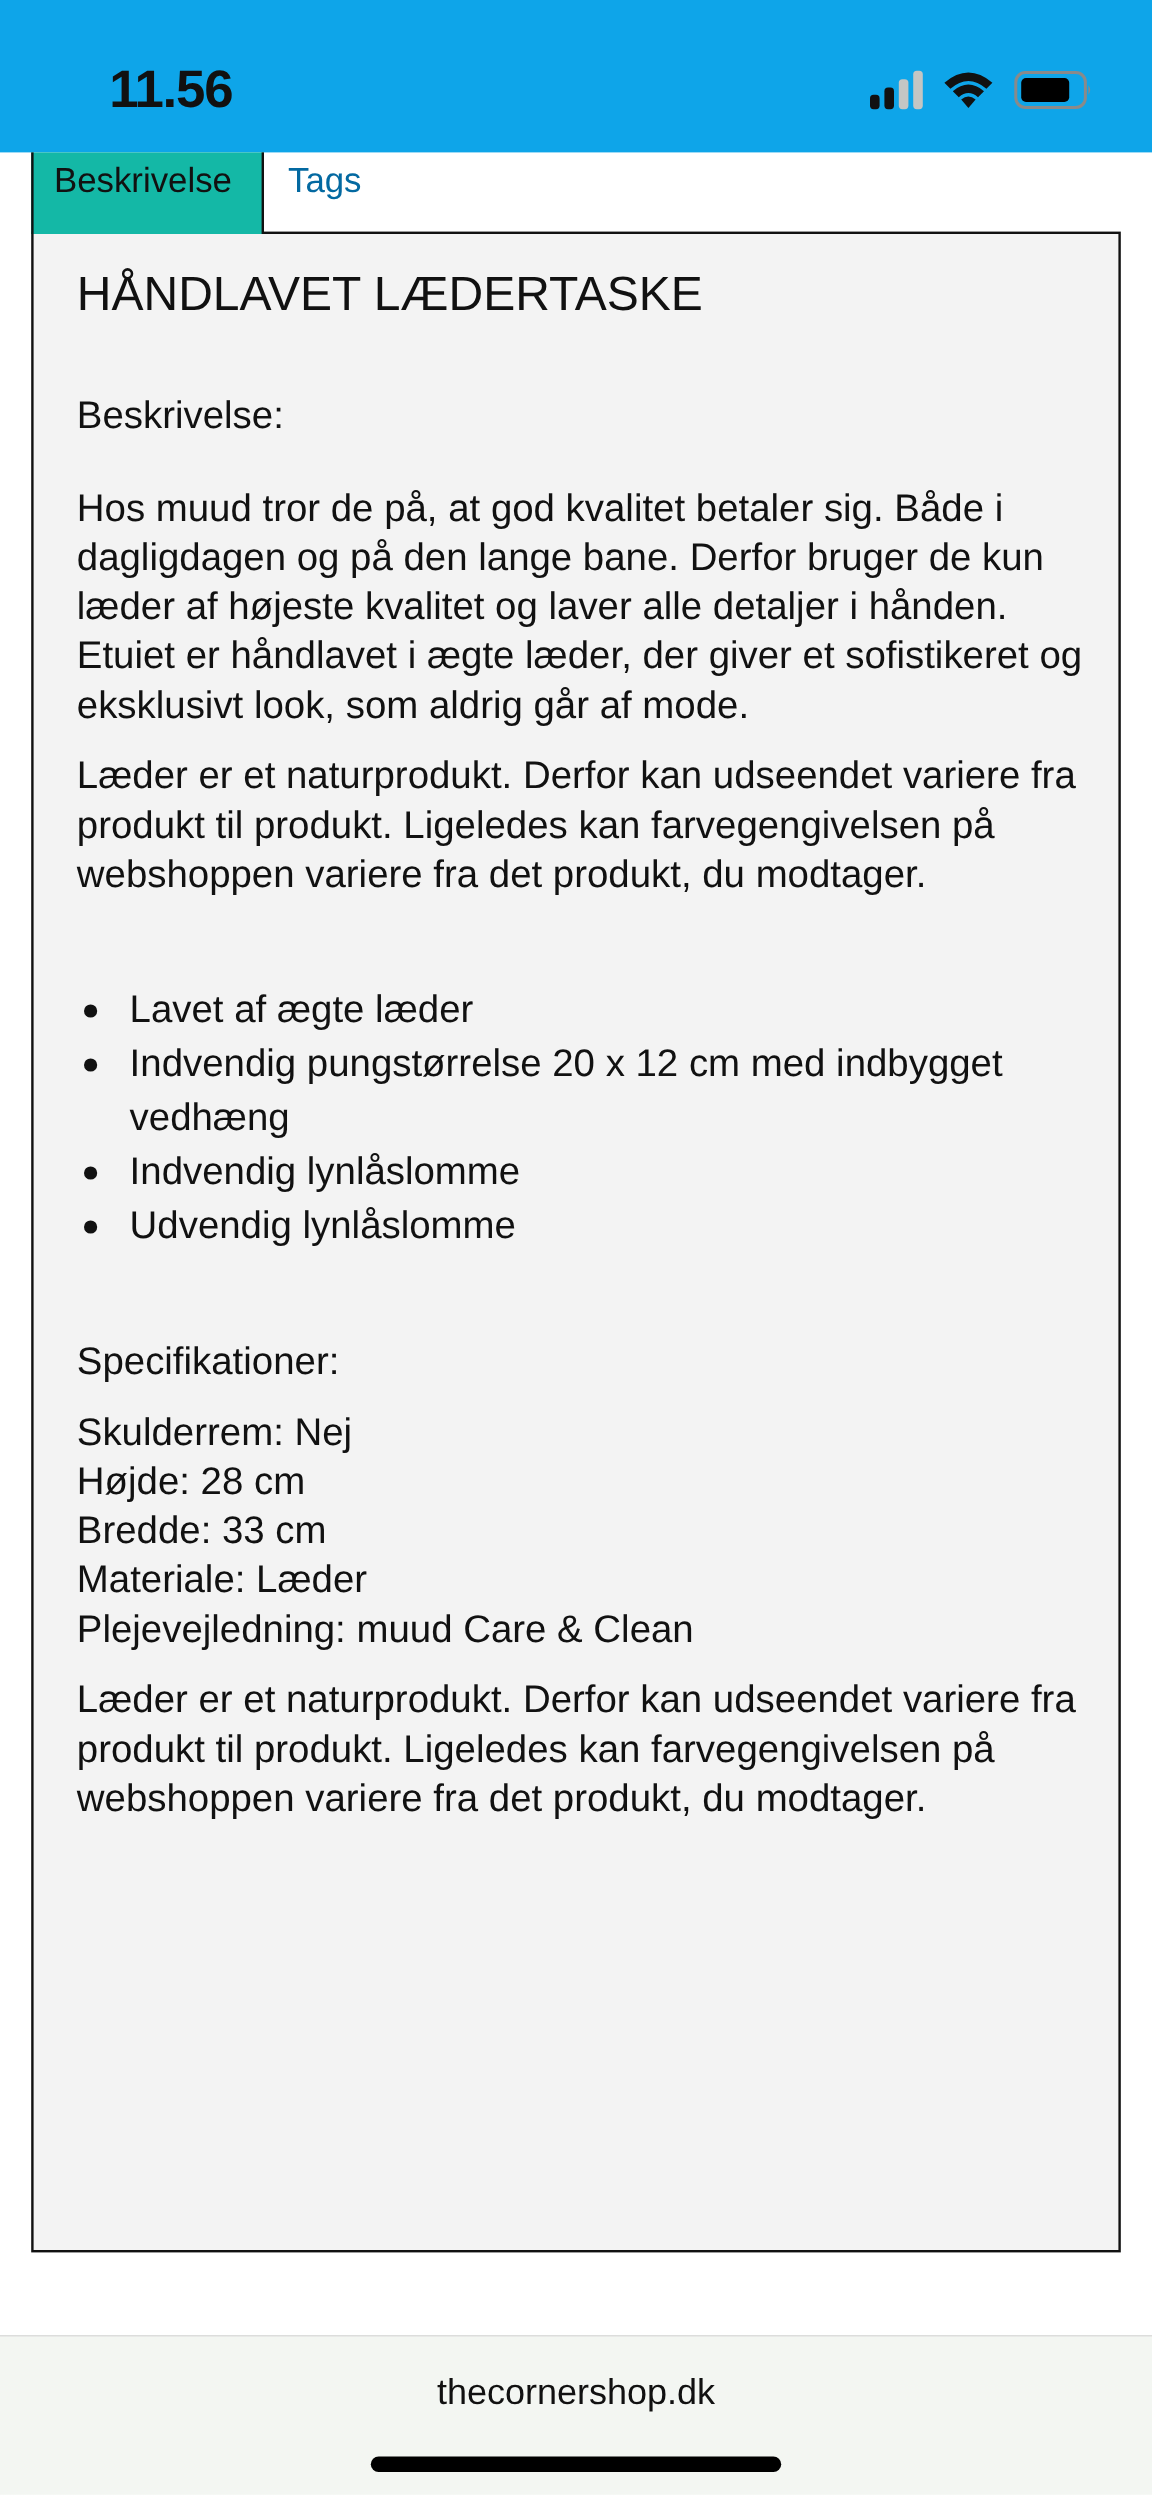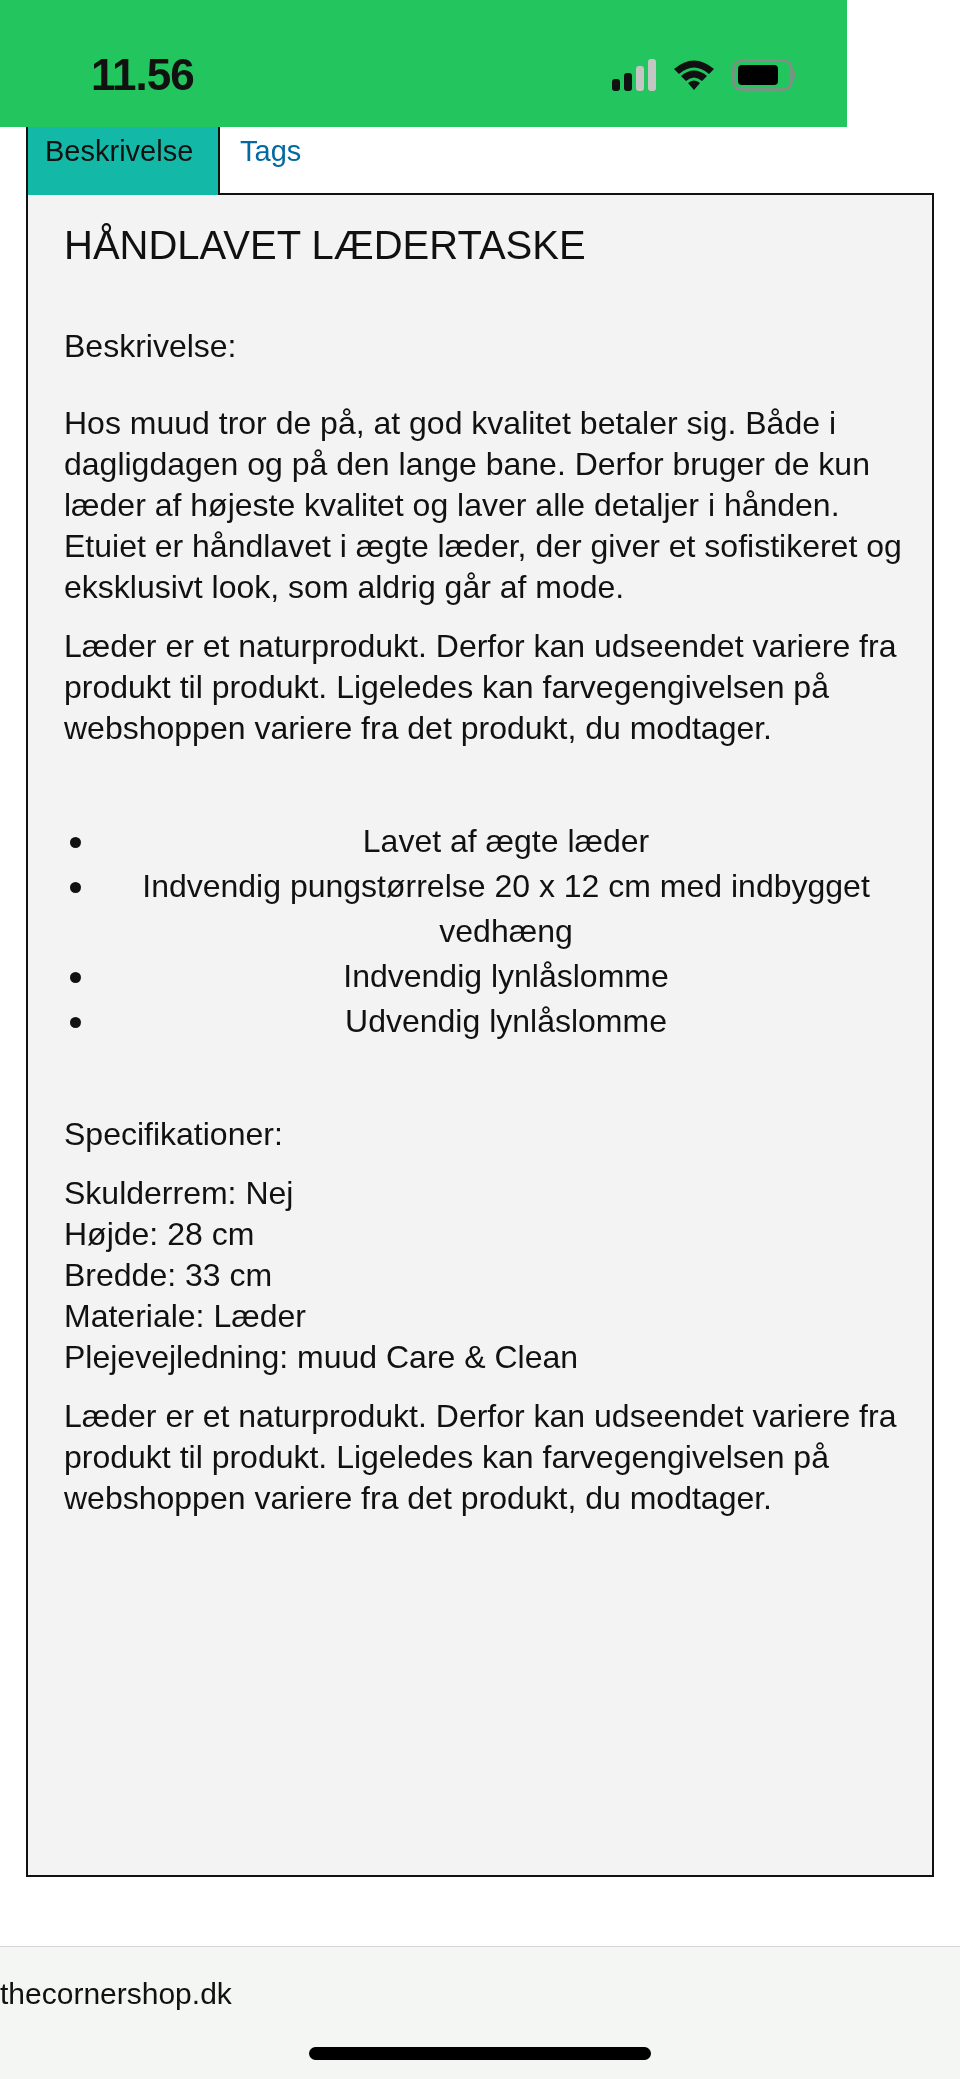--- a/index.html
+++ b/index.html
@@ -6,22 +6,22 @@
   body {
     width: 960px;
     height: 2079px;
     overflow: hidden;
     background: #ffffff;
     font-family: "Liberation Sans", sans-serif;
     color: #111;
     position: relative;
   }
   .status-bar {
-    position: absolute; left: 0; top: 0; width: 847px; height: 127px;
-    background: #22c55e;
+    position: absolute; left: 0; top: 0; width: 960px; height: 127px;
+    background: #0ea5e9;
   }
   .status-time {
     position: absolute; left: 91px; top: 50px;
     font-size: 44px; font-weight: bold; letter-spacing: -1px; color: #111;
   }
   .status-icons { position: absolute; right: 49px; top: 58px; display: flex; align-items: center; gap: 16px; }
   .signal { display: flex; align-items: flex-end; gap: 4px; height: 32px; }
   .signal span { display: block; width: 8px; border-radius: 3px; }
   .wifi { width: 44px; height: 34px; }
   .battery { width: 66px; height: 32px; }
@@ -57,35 +57,35 @@
     position: absolute; left: 64px; top: 225px; width: 840px;
     font-size: 32px; line-height: 41px; color: #111;
     z-index: 3;
   }
   .content p { margin: 0; }
   .title { margin: 0; font-weight: normal; font-size: 40px; }
   .section-heading { font-weight: normal; }
   .gap-xl { height: 60px; }
   .gap-m { height: 18px; }
   .gap-bullets { height: 70px; }
-  ul.features { margin: 0; padding: 0 0 0 44px; list-style: none; text-align: center; }
+  ul.features { margin: 0; padding: 0 0 0 44px; list-style: none; }
   ul.features li { position: relative; line-height: 45px; }
   ul.features li::before {
     content: ""; position: absolute; left: -38px; top: 18px;
     width: 11px; height: 11px; border-radius: 50%; background: #111;
   }
   .spec-line { line-height: 41px; }
 
   .footer-bar {
     position: absolute; left: 0; top: 1946px; width: 960px; height: 133px;
     background: #f3f6f2;
     border-top: 1.5px solid #d6d6d6;
   }
   .footer-url {
-    position: absolute; left: 0; width: 960px; top: 30px; text-align: left;
+    position: absolute; left: 0; width: 960px; top: 30px; text-align: center;
     font-size: 30px; color: #111;
   }
   .home-indicator {
     position: absolute; left: 309px; top: 100px; width: 342px; height: 13px;
     border-radius: 7px; background: #000;
   }
 </style>
 </head>
 <body>
 

